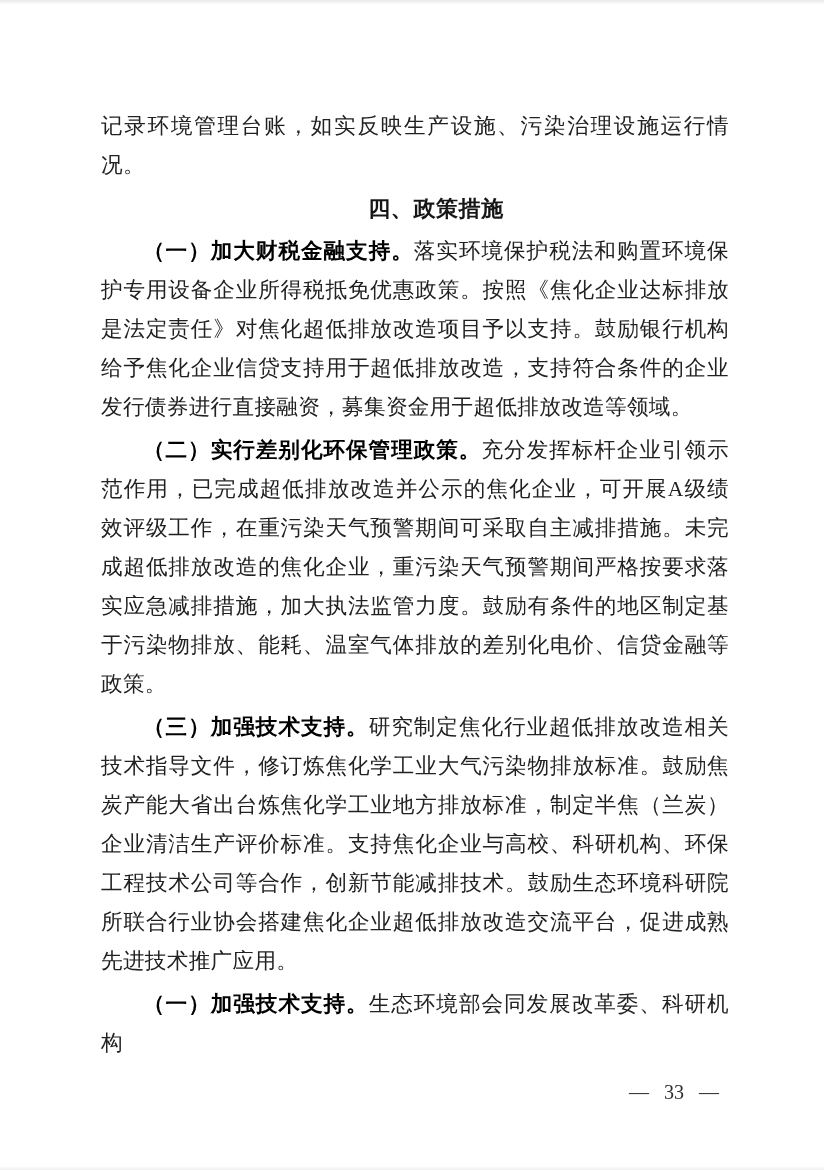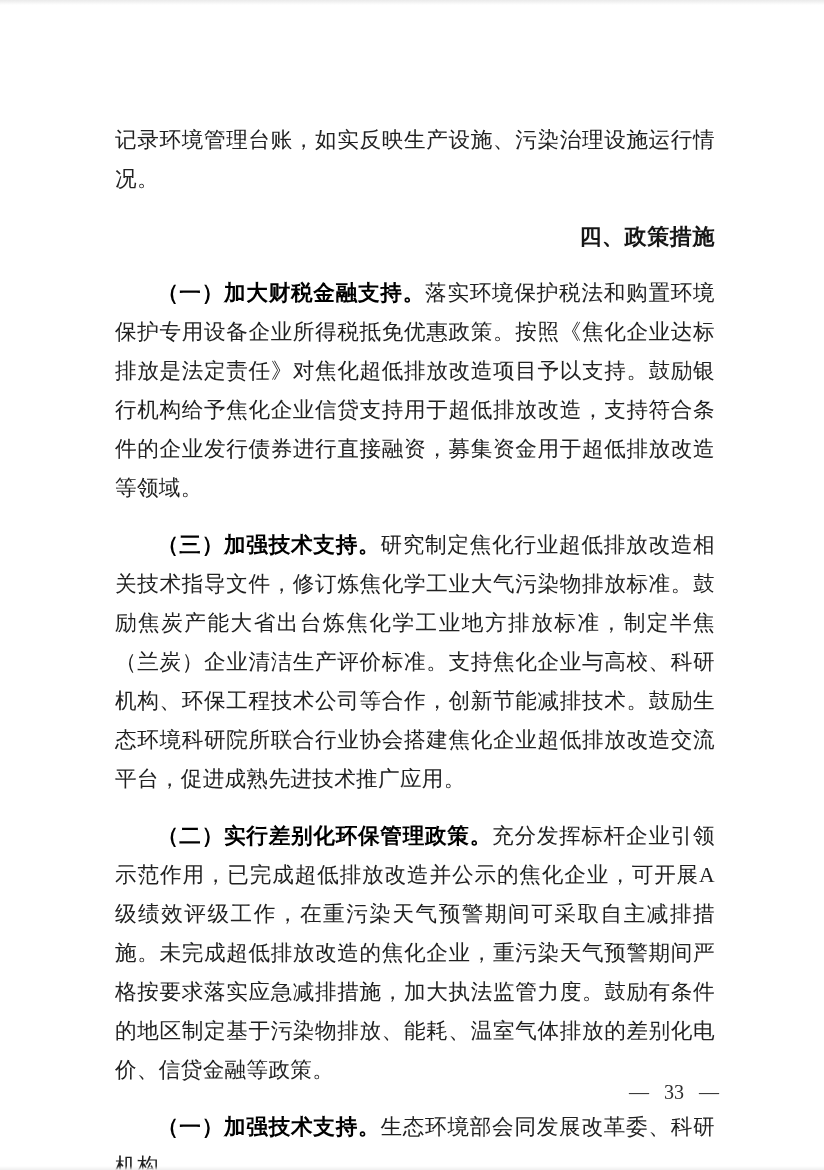--- a/index.html
+++ b/index.html
@@ -36,41 +36,41 @@
     background: linear-gradient(rgba(255,255,255,0), #efefef);
     pointer-events: none;
   }
   .content {
     position: absolute;
     left: 97px;
     top: 103px;
     width: 636px;
   }
   .block {
-    margin: 18px;
+    margin: 4px;
     font-size: 21.6px;
     line-height: 39px;
     letter-spacing: 0.32px;
     color: #212121;
     text-align: justify;
     font-family: "Liberation Serif", serif;
   }
   .block.paragraph {
     text-indent: 42px;
   }
   .block.continuation {
     text-indent: 0;
   }
   .block.heading {
     font-family: "Liberation Sans", sans-serif;
     font-weight: 700;
     font-size: 22px;
     letter-spacing: 0.6px;
     text-indent: 42px;
-    text-align: right;
+    text-align: center;
     color: #161616;
   }
   .lead {
     font-weight: 700;
     color: #000000;
   }
   .page-footer {
     position: absolute;
     top: 1080px;
     right: 105px;
@@ -88,22 +88,22 @@
 </style>
 </head>
 <body>
 
 <div class="page">
 
   <main class="content" id="content">
       <p class="block continuation"><span>记录环境管理台账，如实反映生产设施、污染治理设施运行情况。</span></p>
       <p class="block heading"><span>四、政策措施</span></p>
       <p class="block paragraph"><span class="lead">（一）加大财税金融支持。</span><span>落实环境保护税法和购置环境保护专用设备企业所得税抵免优惠政策。按照《焦化企业达标排放是法定责任》对焦化超低排放改造项目予以支持。鼓励银行机构给予焦化企业信贷支持用于超低排放改造，支持符合条件的企业发行债券进行直接融资，募集资金用于超低排放改造等领域。</span></p>
+      <p class="block paragraph"><span class="lead">（二）实行差别化环保管理政策。</span><span>充分发挥标杆企业引领示范作用，已完成超低排放改造并公示的焦化企业，可开展A级绩效评级工作，在重污染天气预警期间可采取自主减排措施。未完成超低排放改造的焦化企业，重污染天气预警期间严格按要求落实应急减排措施，加大执法监管力度。鼓励有条件的地区制定基于污染物排放、能耗、温室气体排放的差别化电价、信贷金融等政策。</span></p>
       <p class="block paragraph"><span class="lead">（三）加强技术支持。</span><span>研究制定焦化行业超低排放改造相关技术指导文件，修订炼焦化学工业大气污染物排放标准。鼓励焦炭产能大省出台炼焦化学工业地方排放标准，制定半焦（兰炭）企业清洁生产评价标准。支持焦化企业与高校、科研机构、环保工程技术公司等合作，创新节能减排技术。鼓励生态环境科研院所联合行业协会搭建焦化企业超低排放改造交流平台，促进成熟先进技术推广应用。</span></p>
-      <p class="block paragraph"><span class="lead">（二）实行差别化环保管理政策。</span><span>充分发挥标杆企业引领示范作用，已完成超低排放改造并公示的焦化企业，可开展A级绩效评级工作，在重污染天气预警期间可采取自主减排措施。未完成超低排放改造的焦化企业，重污染天气预警期间严格按要求落实应急减排措施，加大执法监管力度。鼓励有条件的地区制定基于污染物排放、能耗、温室气体排放的差别化电价、信贷金融等政策。</span></p>
       <p class="block paragraph"><span class="lead">（一）加强技术支持。</span><span>生态环境部会同发展改革委、科研机构</span></p>
     </main>
 
   <footer class="page-footer">
     <span class="dash">—</span>
     <span>33</span>
     <span class="dash">—</span>
   </footer>
 
 </div>

